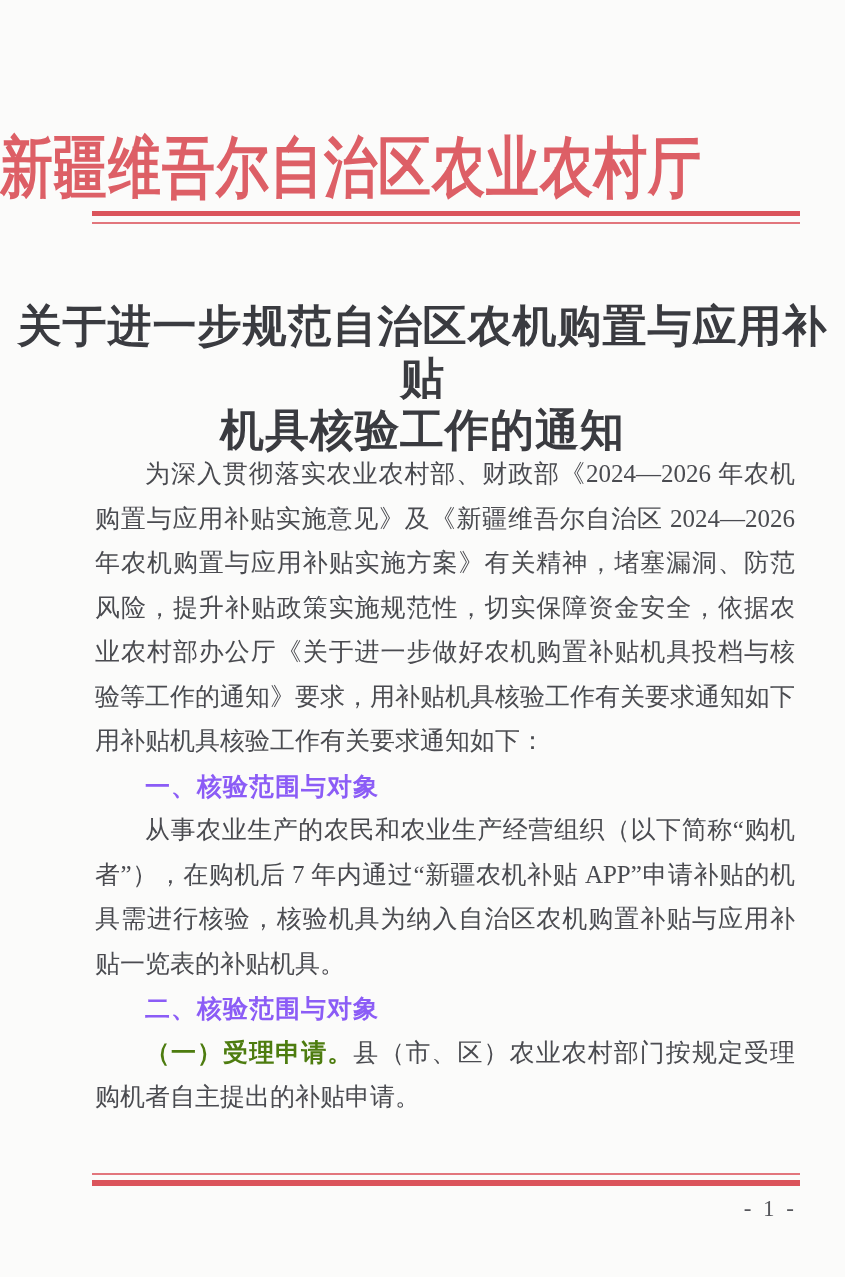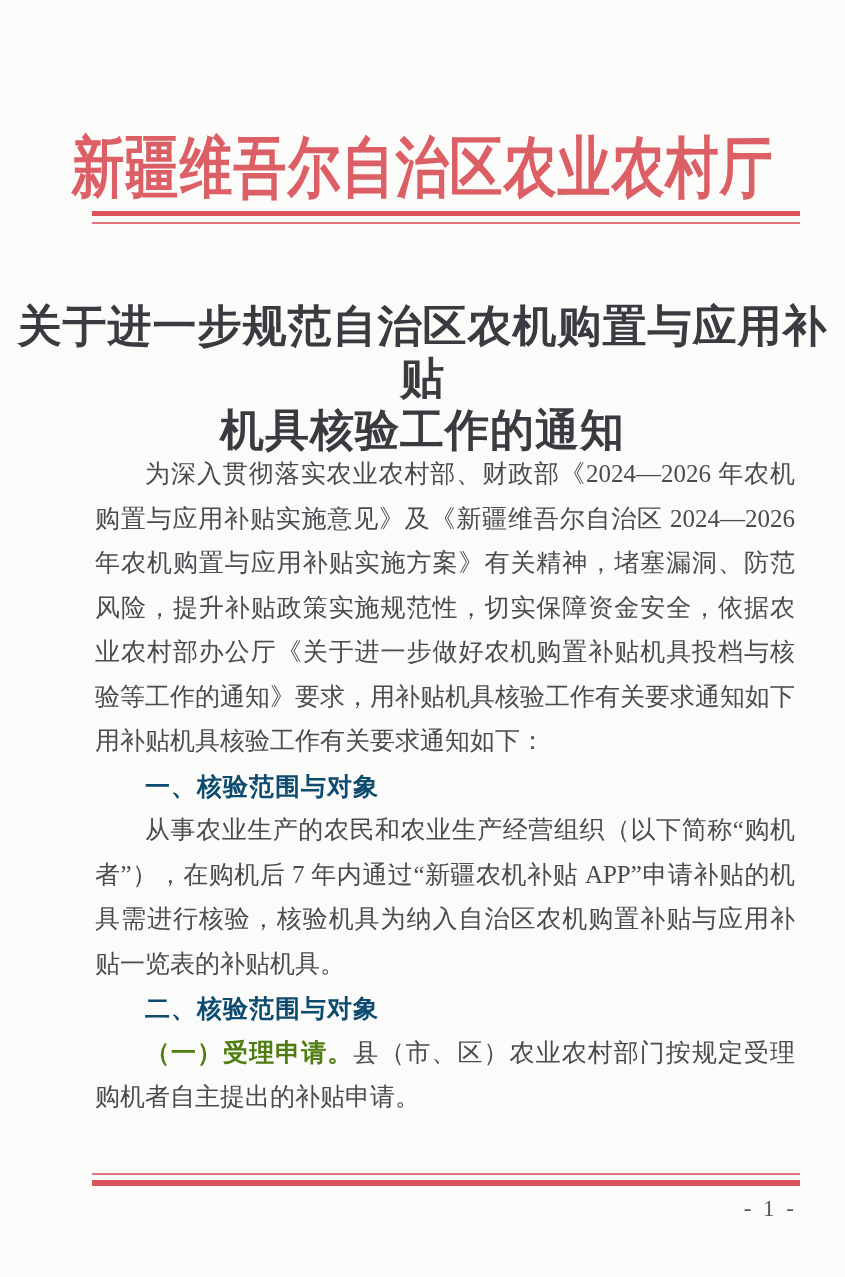--- a/index.html
+++ b/index.html
@@ -15,21 +15,20 @@
     background: #fbfbfa;
     overflow: hidden;
     font-family: "Liberation Serif", "DejaVu Serif", serif;
   }
   
   .masthead {
     position: absolute;
     top: 126px;
     left: 0;
     right: 0;
-    text-align: center;
     line-height: 66px;
     height: 72px;
   }
   .masthead-text {
     display: inline-block;
     font-size: 53px;
     font-weight: 700;
     letter-spacing: 1px;
     color: #dd5f66;
     transform: scaleY(1.25);
@@ -75,21 +74,21 @@
   }
   .line.justify {
     white-space: normal;
     text-align: justify;
     text-align-last: justify;
   }
   .line.indent { text-indent: 50px; }
   .line.heading {
     font-family: "Liberation Sans", "DejaVu Sans", sans-serif;
     font-weight: 700;
-    color: #0c4a6e;
+    color: #8b5cf6;
     letter-spacing: 1px;
   }
   .lead-bold {
     font-weight: 700;
     color: #4d7c0f;
   }
   
   .page-number {
     position: absolute;
     top: 1196px;

